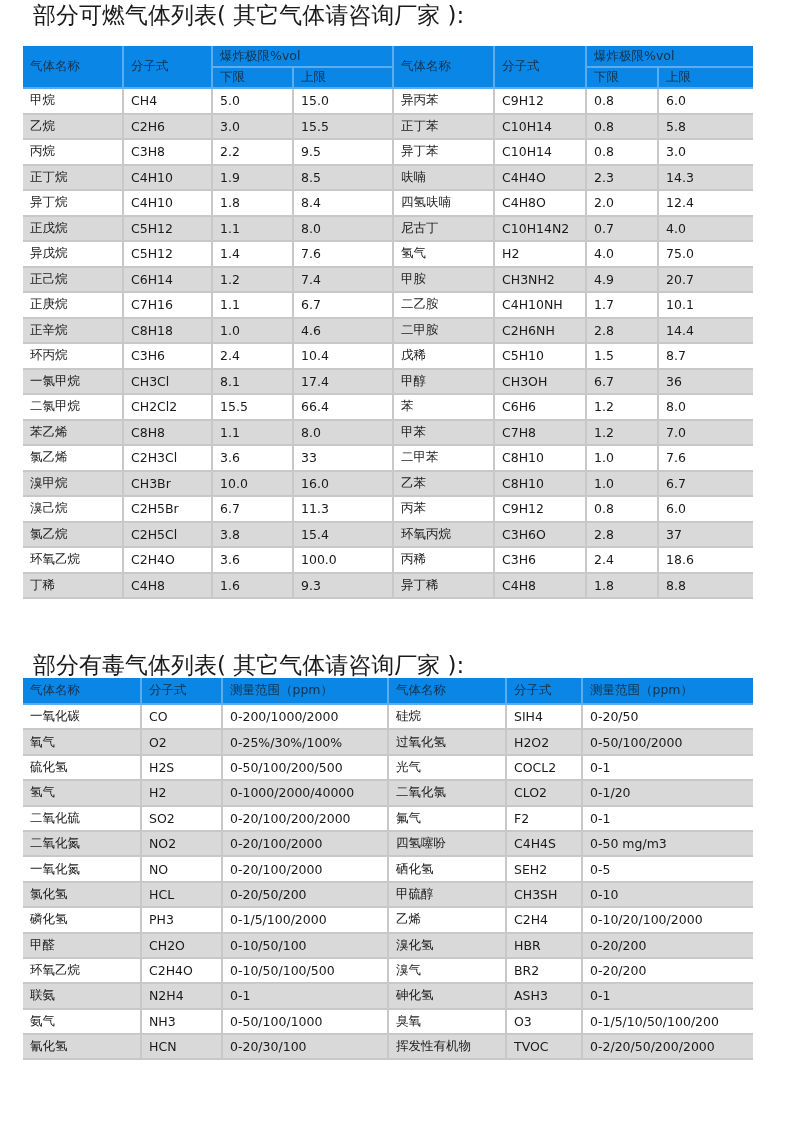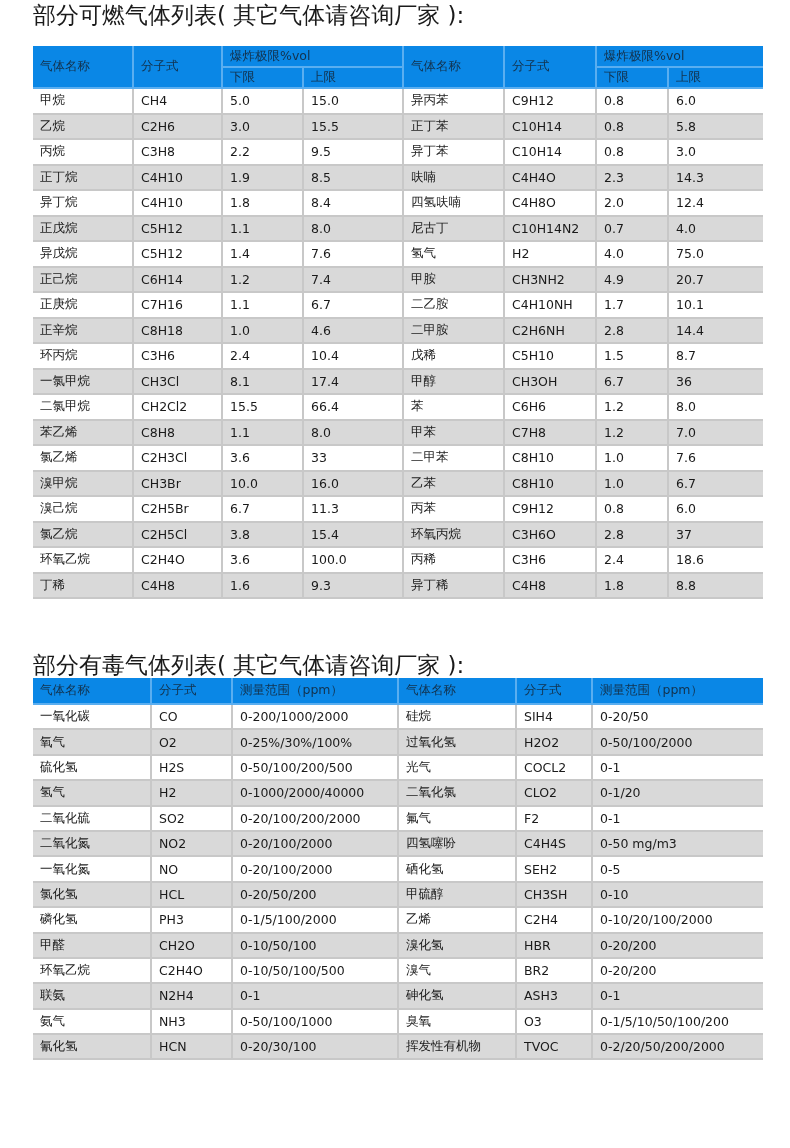--- a/index.html
+++ b/index.html
@@ -10,21 +10,21 @@
   }
   .section-title {
     position: absolute; left: 33px;
     font-size: 23px; font-weight: normal; color: #1a1a1a;
     letter-spacing: 0px; white-space: nowrap;
   }
   #title1 { top: 0; }
   #title2 { top: 626px; margin-top: 24px; }
 
   table.gas {
-    position: absolute; left: 33px;
+    position: absolute; left: 23px;
     border-collapse: collapse; table-layout: fixed;
     font-size: 12.5px;
   }
   #table1 { top: 46px; width: 730px; }
   #table2 { top: 678px; width: 730px; }
 
   table.gas th {
     background: #0a87e6; color: #13324d; font-weight: normal;
     text-align: left; padding: 0 0 0 7px; font-size: 12.5px;
     border-right: 2px solid #5aaef0; border-bottom: 2px solid #5aaef0;

